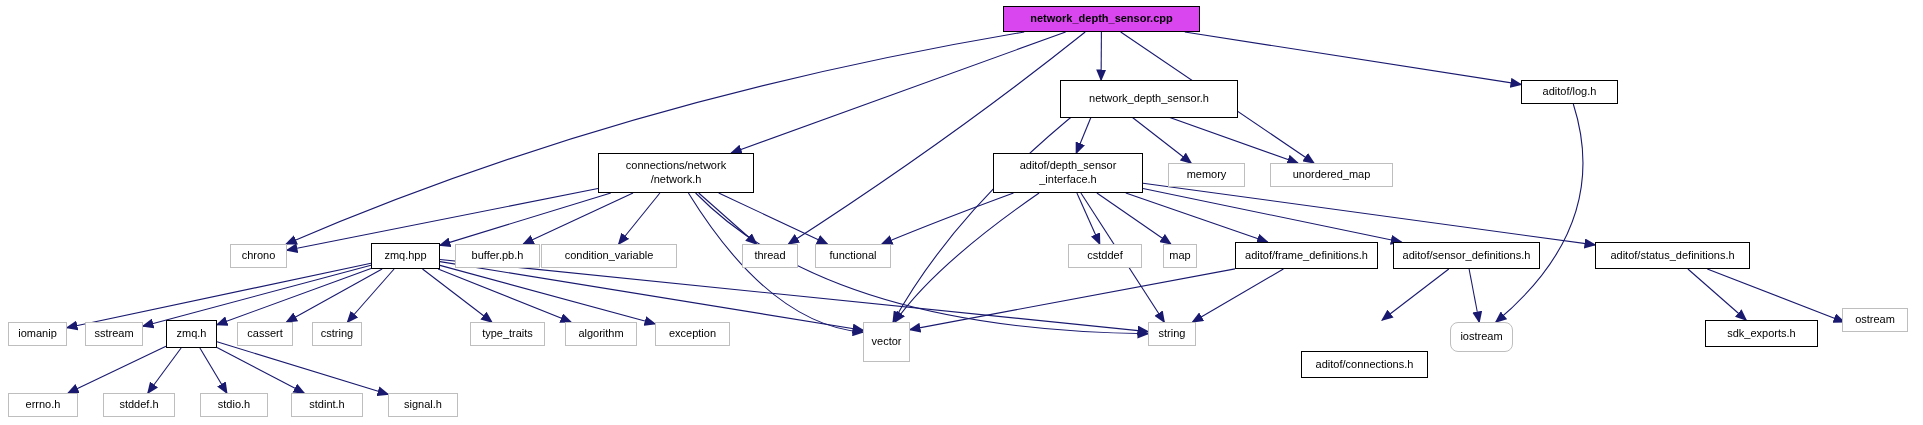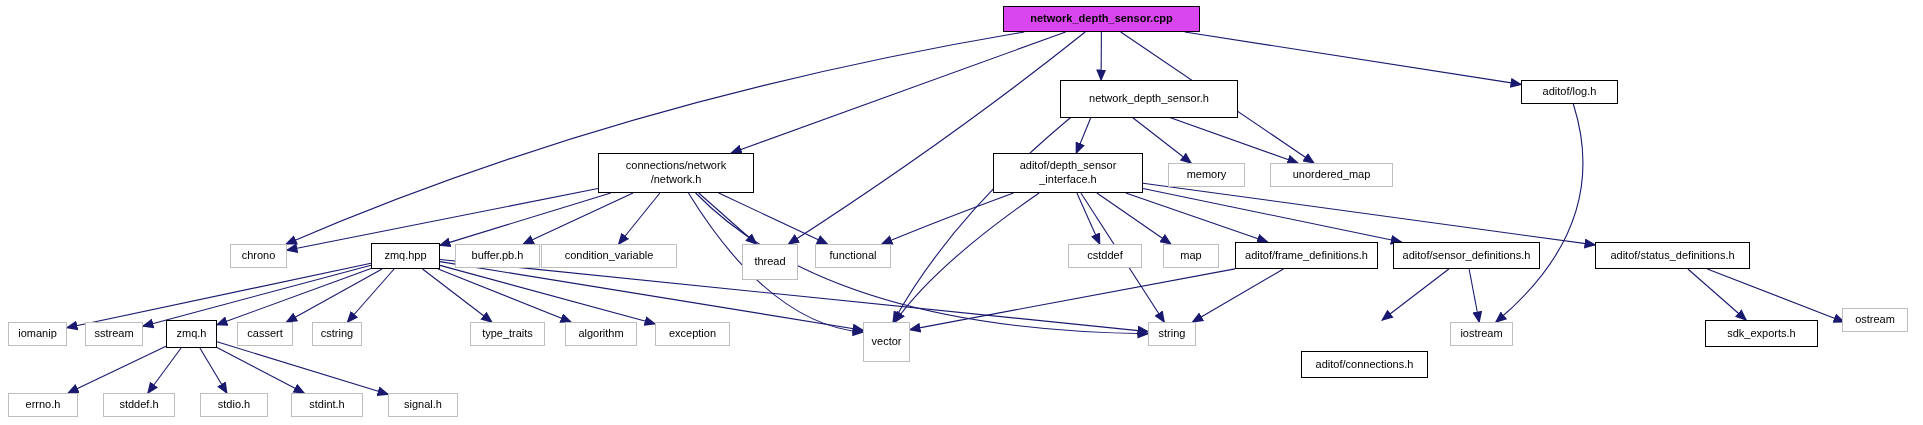--- a/index.html
+++ b/index.html
@@ -93,39 +93,39 @@
       <div class="node doc" style="left: 598px; top: 153px; width: 156px; height: 40px;">connections/network
 /network.h</div>
       <div class="node doc" style="left: 993px; top: 153px; width: 150px; height: 40px;">aditof/depth_sensor
 _interface.h</div>
       <div class="node ext" style="left: 1168px; top: 163px; width: 77px; height: 24px;">memory</div>
       <div class="node ext" style="left: 1270px; top: 163px; width: 123px; height: 24px;">unordered_map</div>
       <div class="node ext" style="left: 230px; top: 244px; width: 57px; height: 24px;">chrono</div>
       <div class="node doc" style="left: 371px; top: 243px; width: 69px; height: 26px;">zmq.hpp</div>
       <div class="node ext" style="left: 455px; top: 244px; width: 85px; height: 24px;">buffer.pb.h</div>
       <div class="node ext" style="left: 541px; top: 244px; width: 136px; height: 24px;">condition_variable</div>
-      <div class="node ext" style="left: 742px; top: 244px; width: 56px; height: 36px;">thread</div>
+      <div class="node ext" style="left: 742px; top: 244px; width: 56px; height: 24px;">thread</div>
       <div class="node ext" style="left: 815px; top: 244px; width: 76px; height: 24px;">functional</div>
       <div class="node ext" style="left: 1068px; top: 244px; width: 74px; height: 24px;">cstddef</div>
-      <div class="node ext" style="left: 1163px; top: 244px; width: 56px; height: 24px;">map</div>
+      <div class="node ext" style="left: 1163px; top: 244px; width: 34px; height: 24px;">map</div>
       <div class="node doc" style="left: 1235px; top: 242px; width: 143px; height: 27px;">aditof/frame_definitions.h</div>
       <div class="node doc" style="left: 1393px; top: 242px; width: 147px; height: 27px;">aditof/sensor_definitions.h</div>
       <div class="node doc" style="left: 1595px; top: 242px; width: 155px; height: 27px;">aditof/status_definitions.h</div>
       <div class="node ext" style="left: 8px; top: 322px; width: 59px; height: 24px;">iomanip</div>
       <div class="node ext" style="left: 85px; top: 322px; width: 58px; height: 24px;">sstream</div>
       <div class="node doc" style="left: 166px; top: 320px; width: 51px; height: 28px;">zmq.h</div>
       <div class="node ext" style="left: 237px; top: 322px; width: 56px; height: 24px;">cassert</div>
       <div class="node ext" style="left: 312px; top: 322px; width: 50px; height: 24px;">cstring</div>
       <div class="node ext" style="left: 470px; top: 322px; width: 75px; height: 24px;">type_traits</div>
       <div class="node ext" style="left: 565px; top: 322px; width: 72px; height: 24px;">algorithm</div>
       <div class="node ext" style="left: 655px; top: 322px; width: 75px; height: 24px; text-align: right;">exception</div>
       <div class="node ext" style="left: 863px; top: 322px; width: 47px; height: 40px;">vector</div>
       <div class="node ext" style="left: 1148px; top: 322px; width: 48px; height: 24px;">string</div>
       <div class="node doc" style="left: 1301px; top: 320px; width: 127px; height: 27px; margin-top: 31px;">aditof/connections.h</div>
-      <div class="node ext" style="left: 1450px; top: 322px; width: 63px; height: 24px;">iostream</div>
+      <div class="node ext" style="left: 1450px; top: 322px; width: 63px; height: 30px; border-radius: 8px;">iostream</div>
       <div class="node doc" style="left: 1705px; top: 320px; width: 113px; height: 27px;">sdk_exports.h</div>
       <div class="node ext" style="left: 1842px; top: 308px; width: 66px; height: 24px;">ostream</div>
       <div class="node ext" style="left: 8px; top: 393px; width: 70px; height: 24px;">errno.h</div>
       <div class="node ext" style="left: 103px; top: 393px; width: 72px; height: 24px;">stddef.h</div>
       <div class="node ext" style="left: 200px; top: 393px; width: 68px; height: 24px;">stdio.h</div>
       <div class="node ext" style="left: 291px; top: 393px; width: 72px; height: 24px;">stdint.h</div>
       <div class="node ext" style="left: 388px; top: 393px; width: 70px; height: 24px;">signal.h</div>
     </div>
 </div>
 

